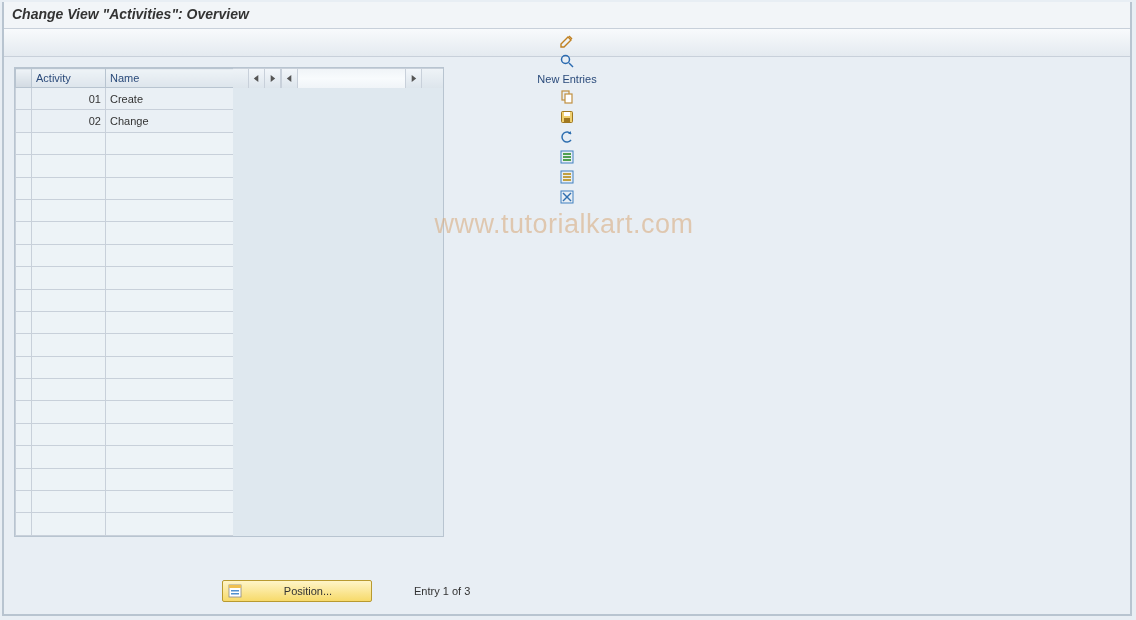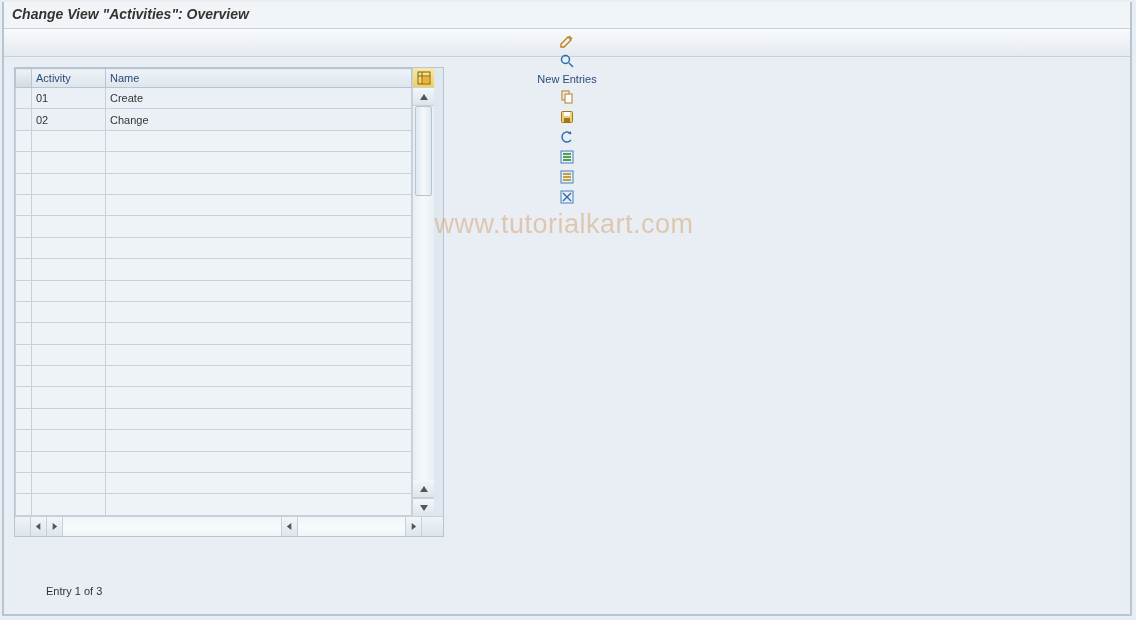--- a/index.html
+++ b/index.html
@@ -76,21 +76,20 @@
     pointer-events: none;
   }
 
   .table-region {
     margin: 10px 0 0 10px;
     width: 430px;
     height: 470px;
     border: 1px solid #b8c4d0;
     background: #dfe8ef;
     display: flex;
-    flex-direction: column;
   }
 
   .table-wrap {
     display: flex;
     flex: 1;
     overflow: hidden;
   }
 
   .grid {
     border-collapse: collapse;
@@ -120,21 +119,21 @@
     background: #edf3f7;
     font-size: 11px;
     color: #333;
   }
   .grid td.row-head {
     background: linear-gradient(to right,#e8edf2,#d8e0e8);
     width: 16px;
   }
   .grid tr.filled td { background: #eaf0f5; }
   .grid tr.empty td { background: #edf3f7; }
-  .grid td.activity { background:#fafdff; }
+  .grid td.activity { background:#fafdff;text-align:right; }
 
   .right-scroll {
     width: 22px;
     display: flex;
     flex-direction: column;
     background: #eaf0f5;
     border-left: 1px solid #c8d0da;
   }
   .config-btn {
     height: 20px;
@@ -457,16 +456,27 @@
             <svg viewBox="0 0 10 10">
               <path d="M3 1 L8 5 L3 9 Z"></path>
             </svg>
           </div>
       </div>
       <div class="spacer-r"></div>
     </div>
   </div>
 
   <div class="footer">
+    <div class="position-btn">
+      <span class="pic">
+        <svg viewBox="0 0 14 14">
+            <rect x="1" y="1" width="12" height="12" fill="#fff" stroke="#888" stroke-width="0.8"></rect>
+            <rect x="1" y="1" width="12" height="3" fill="#f0c050"></rect>
+            <rect x="3" y="6" width="8" height="1.5" fill="#5090d0"></rect>
+            <rect x="3" y="9" width="8" height="1.5" fill="#5090d0"></rect>
+          </svg>
+      </span>
+      <span class="lbl">Position...</span>
+    </div>
     <span class="entry-text">Entry 1 of 3</span>
   </div>
 
 </div>
 
 </body></html>

